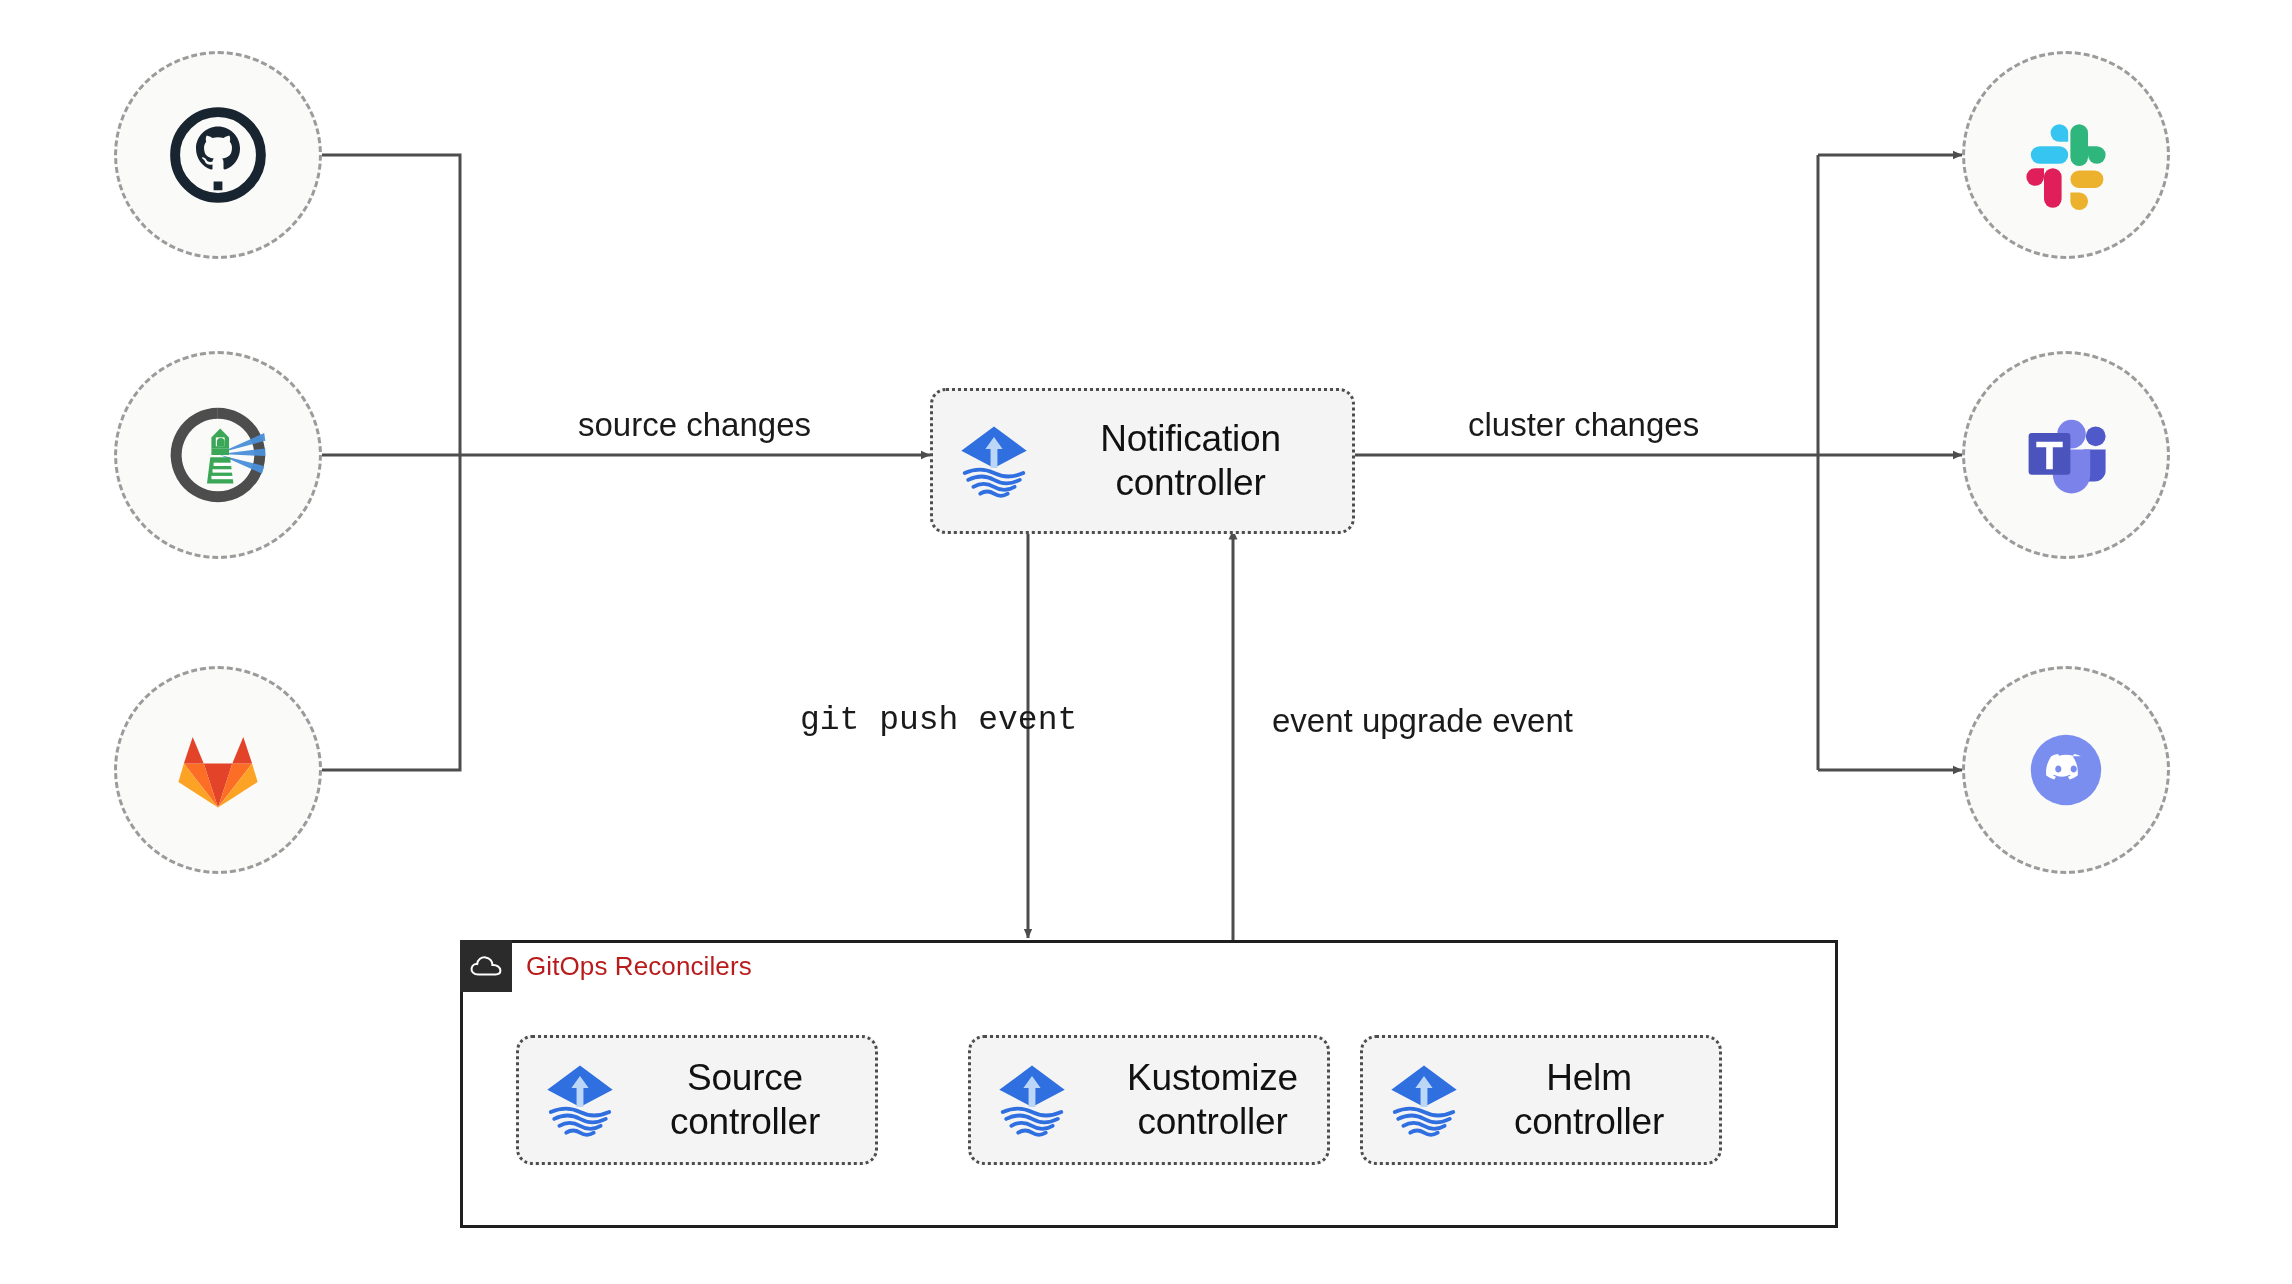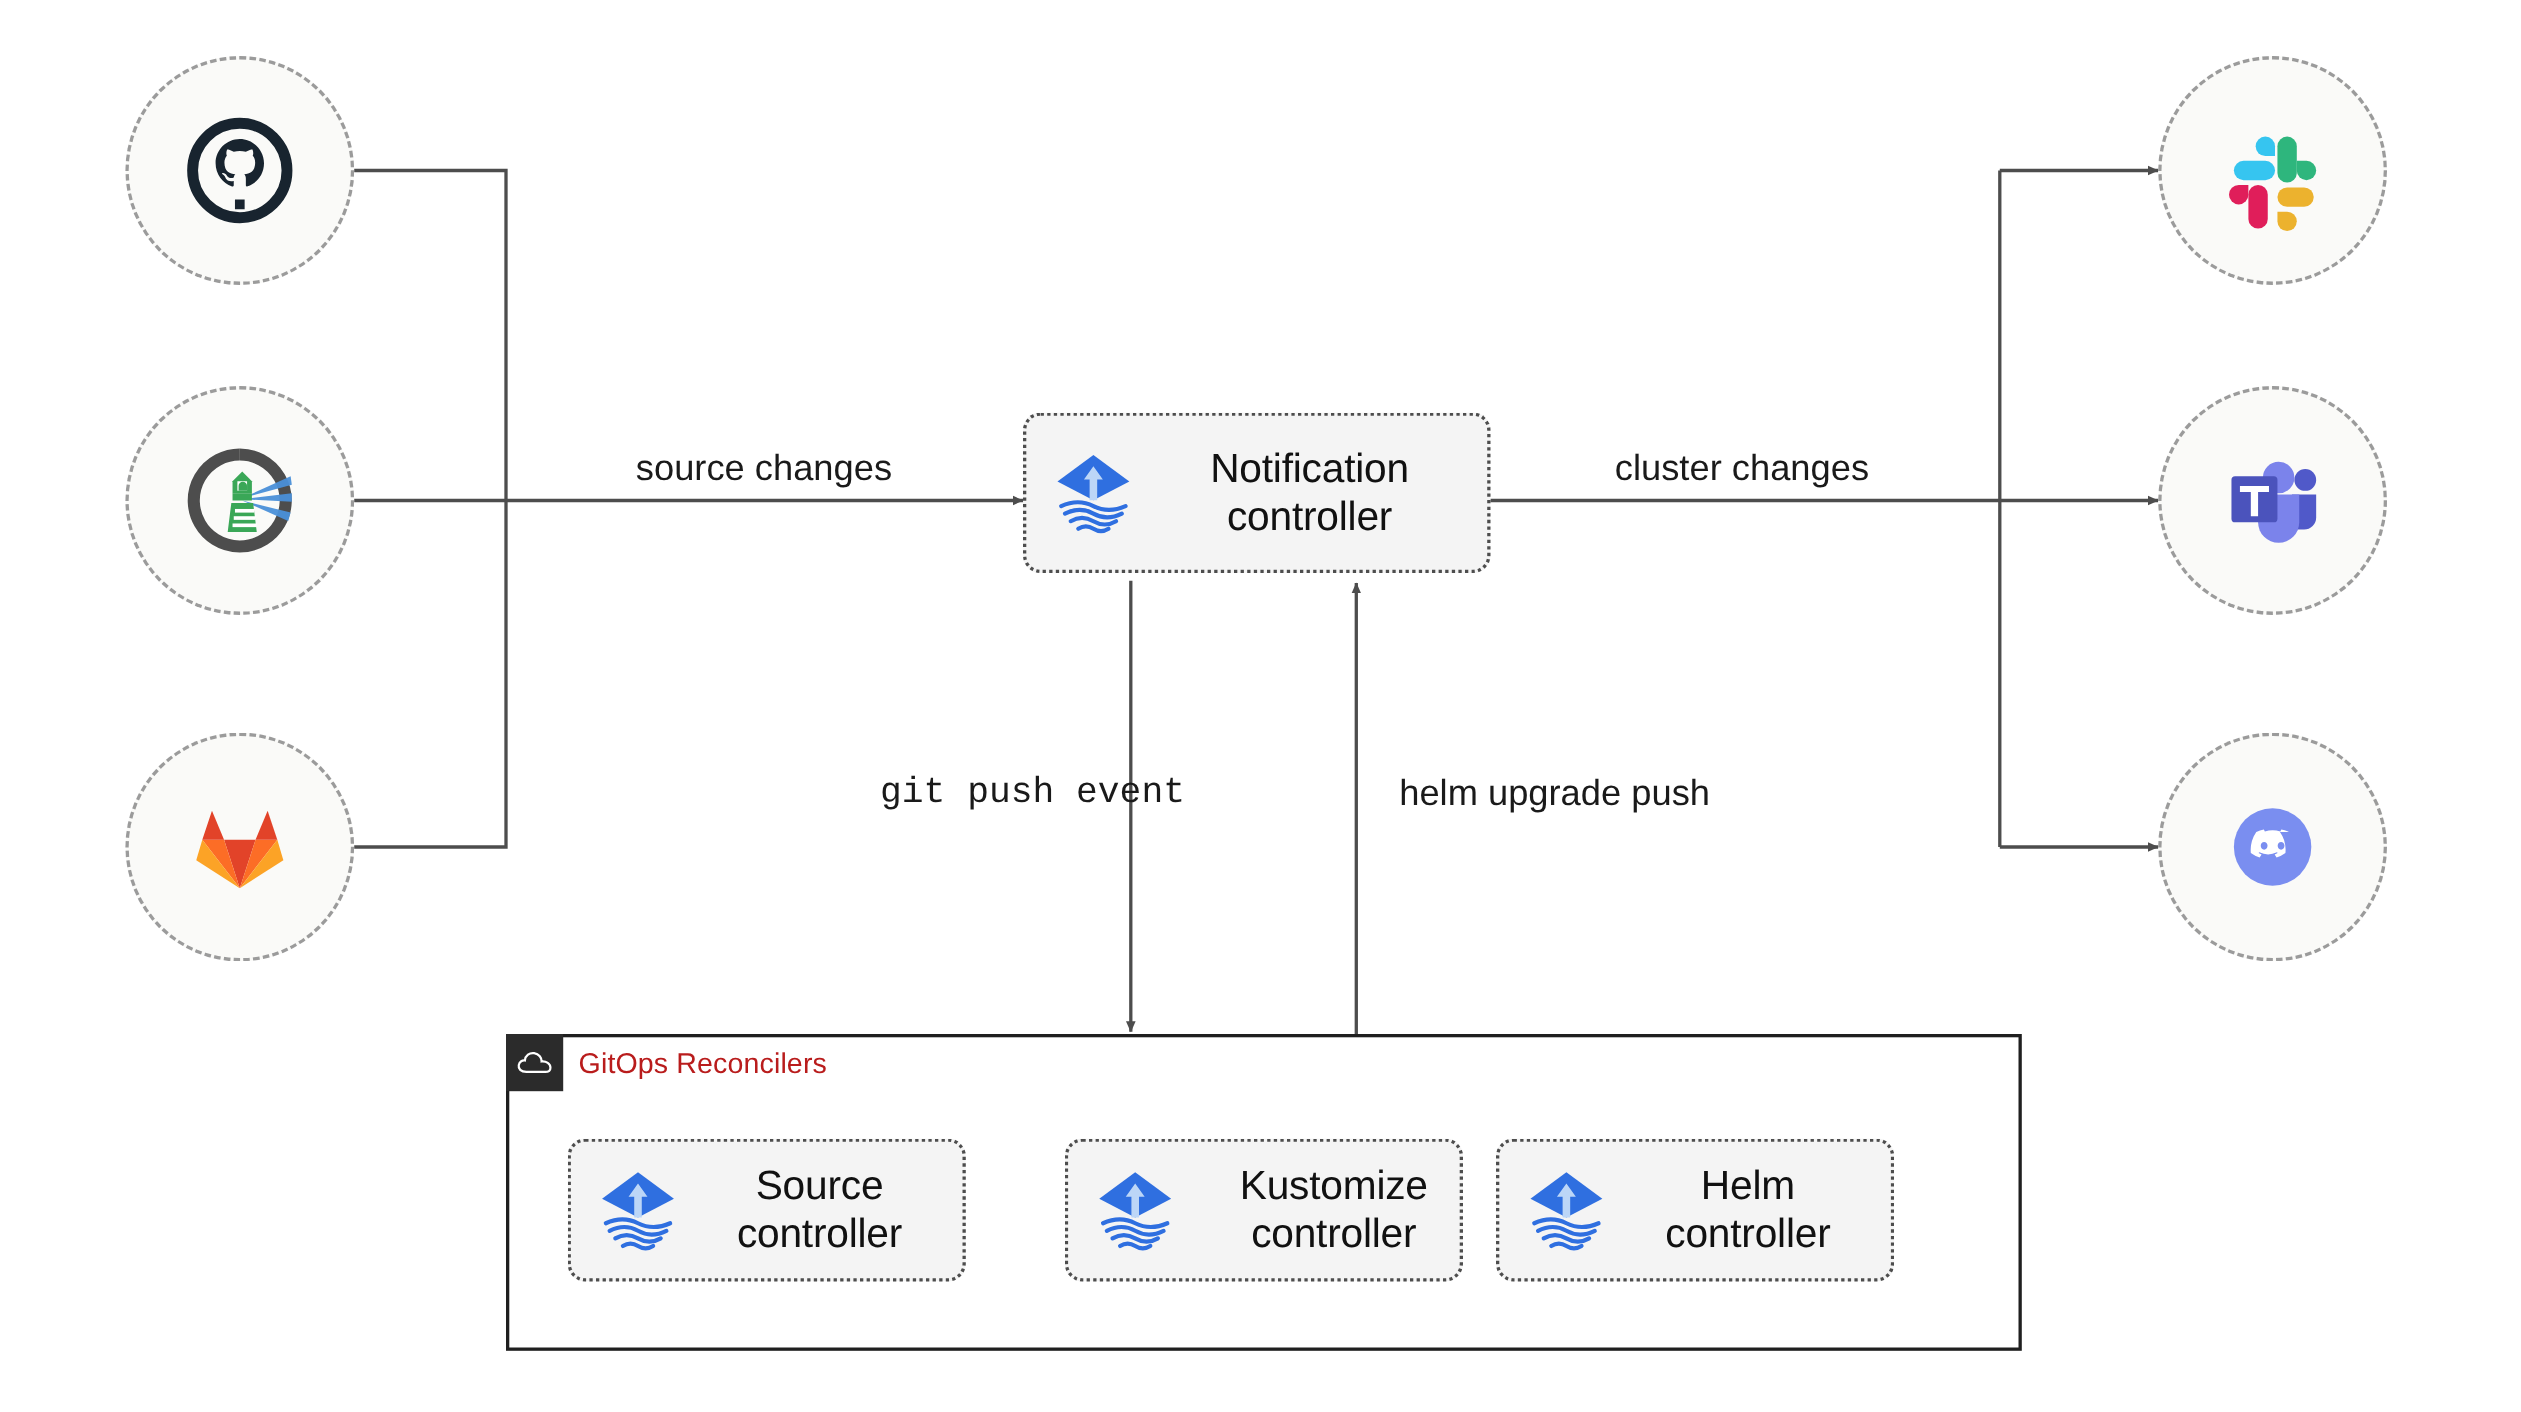--- a/index.html
+++ b/index.html
@@ -196,21 +196,21 @@
       <path fill="#e24329" d="M50 84 L63 44 L37 44 Z"></path>
       <path fill="#fc6d26" d="M50 84 L37 44 L19 44 Z"></path>
       <path fill="#fca326" d="M19 44 L14 61 L50 84 Z"></path>
       <path fill="#e24329" d="M19 44 L27 20 L37 44 Z"></path>
       <path fill="#fc6d26" d="M50 84 L63 44 L81 44 Z"></path>
       <path fill="#fca326" d="M81 44 L86 61 L50 84 Z"></path>
       <path fill="#e24329" d="M81 44 L73 20 L63 44 Z"></path>
     </svg>
   </div>
 
-  <div class="ctrl-box" id="notification-controller" style="left:930px; top:375px; width:425px; height:146px;">
+  <div class="ctrl-box" id="notification-controller" style="left:930px; top:388px; width:425px; height:146px;">
     <svg class="ctrl-icon" viewBox="0 0 100 100">
       <path d="M50 10 L88 38 L50 58 L12 38 Z" fill="#2f6fe0"></path>
       <path d="M50 22 L60 36 L54 36 L54 58 L46 58 L46 36 L40 36 Z" fill="#bcd6f7"></path>
       <g stroke="#2f6fe0" stroke-width="4.4" fill="none" stroke-linecap="round">
         <path d="M16 64 Q34 56 50 64 Q66 72 84 64"></path>
         <path d="M20 72 Q36 64 50 72 Q64 80 80 72"></path>
         <path d="M26 80 Q38 73 50 80 Q62 87 74 80"></path>
         <path d="M34 88 Q42 83 50 88 Q58 93 66 88"></path>
       </g>
     </svg>
@@ -306,15 +306,15 @@
     <div class="ctrl-label">Helm
 controller</div>
   </div>
 
   <div class="edge-label" style="left:578px; top:406px;">source changes</div>
 
   <div class="edge-label" style="left:1468px; top:406px;">cluster changes</div>
 
   <div class="edge-label" style="left:800px; top:702px;font-family:Liberation Mono, monospace;">git push event</div>
 
-  <div class="edge-label" style="left:1272px; top:702px;">helm upgrade push</div>
+  <div class="edge-label" style="left:1272px; top:702px;">event upgrade event</div>
 
 </div>
 
 </body></html>

